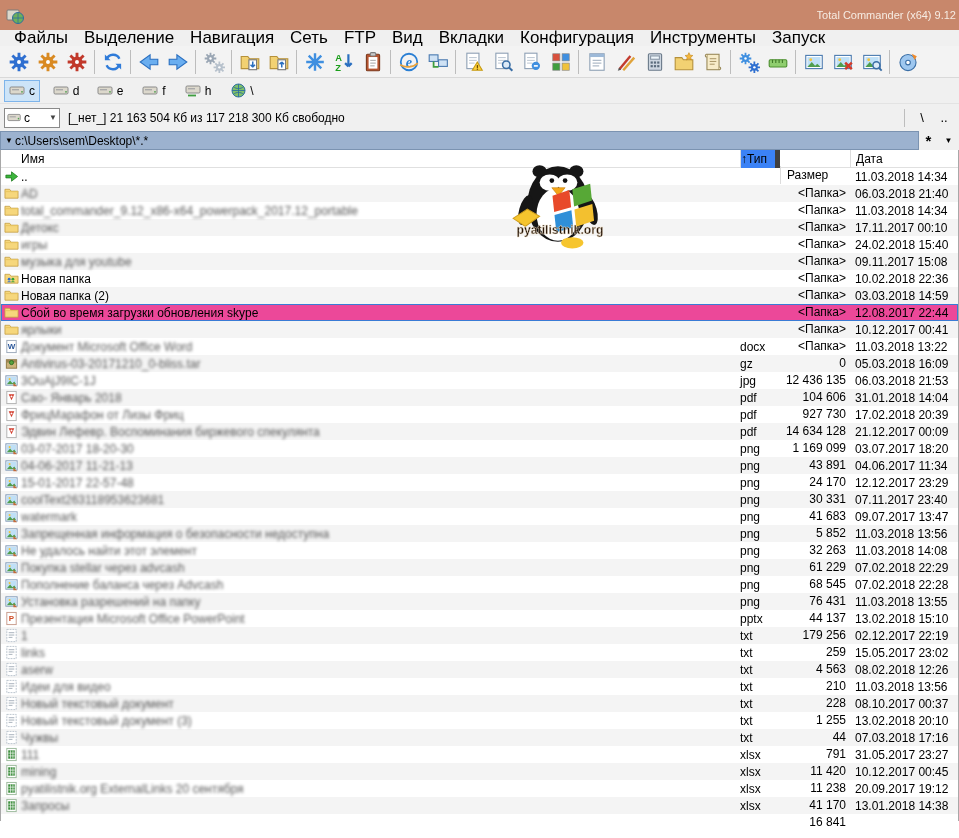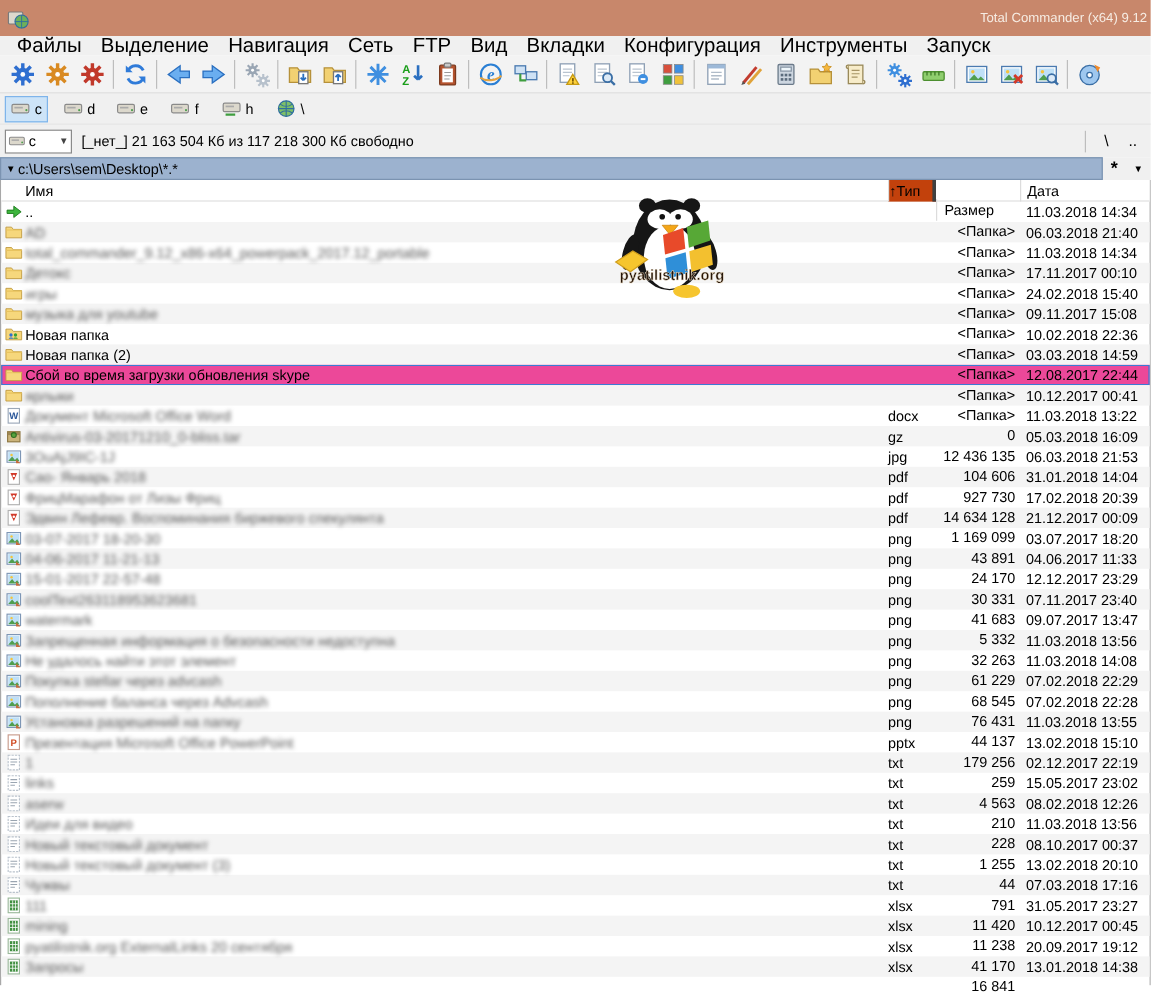--- a/index.html
+++ b/index.html
@@ -51,21 +51,21 @@
   .row { height:17px; display:flex; align-items:center; font-size:12px; white-space:nowrap; }
   .row:nth-child(even) { background:#f4f4f4; }
   .row.cursor { box-shadow: inset 0 0 0 1px #3a7bd5; background:#ec4899;justify-content:flex-end; }
   .c-icon { width:20px; flex:0 0 auto; display:flex; align-items:center; justify-content:center; }
   .c-icon svg { width:15px; height:15px; }
   .c-name { flex:1; overflow:hidden; text-overflow:clip; }
   .c-ext  { width:40px; flex:0 0 auto; }
   .c-size { width:70px; flex:0 0 auto; text-align:right; padding-right:4px;margin-top:33px; }
   .c-date { width:108px; flex:0 0 auto; padding-left:5px; }
   .hdr .c-ext, .hdr .c-size, .hdr .c-date { border-left:1px solid #dcdcdc; height:18px; line-height:18px; }
-  .hdr .c-ext { width:40px; background:#c2410c; border-right:3px solid #404040; }
+  .hdr .c-ext { width:40px; background:#3b82f6; border-right:5px solid #404040; }
   .sort-arrow { font-weight:bold; }
   .blur-name { filter:blur(1.6px); color:#5a5a5a; }
 
   .watermark { position:absolute; left:508px; top:1px; width:102px; height:102px; pointer-events:none; }
 </style>
 </head>
 <body>
 
 <div class="titlebar">
   <span class="win-icon">
@@ -662,21 +662,21 @@
             <rect x="2" y="3" width="12" height="10" fill="#fff" stroke="#7d96b5"></rect>
             <rect x="3" y="4" width="10" height="8" fill="#bfe0f7"></rect>
             <circle cx="6" cy="6.5" r="1.1" fill="#f5c33b"></circle>
             <path d="M3 12l3.5-4 2.5 3 2-2 2 3z" fill="#4f9e4f"></path>
             <path d="M10 10.5l4 3.5h-4z" fill="#c46a3a"></path>
           </svg>
         </div>
         <div class="c-name blur-name">04-06-2017 11-21-13</div>
         <div class="c-ext">png</div>
         <div class="c-size">24 170</div>
-        <div class="c-date">04.06.2017 11:33</div>
+        <div class="c-date">04.06.2017 11:34</div>
       </div>
       <div class="row">
         <div class="c-icon">
           <svg viewBox="0 0 16 16">
             <rect x="2" y="3" width="12" height="10" fill="#fff" stroke="#7d96b5"></rect>
             <rect x="3" y="4" width="10" height="8" fill="#bfe0f7"></rect>
             <circle cx="6" cy="6.5" r="1.1" fill="#f5c33b"></circle>
             <path d="M3 12l3.5-4 2.5 3 2-2 2 3z" fill="#4f9e4f"></path>
             <path d="M10 10.5l4 3.5h-4z" fill="#c46a3a"></path>
           </svg>
@@ -706,21 +706,21 @@
           <svg viewBox="0 0 16 16">
             <rect x="2" y="3" width="12" height="10" fill="#fff" stroke="#7d96b5"></rect>
             <rect x="3" y="4" width="10" height="8" fill="#bfe0f7"></rect>
             <circle cx="6" cy="6.5" r="1.1" fill="#f5c33b"></circle>
             <path d="M3 12l3.5-4 2.5 3 2-2 2 3z" fill="#4f9e4f"></path>
             <path d="M10 10.5l4 3.5h-4z" fill="#c46a3a"></path>
           </svg>
         </div>
         <div class="c-name blur-name">watermark</div>
         <div class="c-ext">png</div>
-        <div class="c-size">5 332</div>
+        <div class="c-size">5 852</div>
         <div class="c-date">09.07.2017 13:47</div>
       </div>
       <div class="row">
         <div class="c-icon">
           <svg viewBox="0 0 16 16">
             <rect x="2" y="3" width="12" height="10" fill="#fff" stroke="#7d96b5"></rect>
             <rect x="3" y="4" width="10" height="8" fill="#bfe0f7"></rect>
             <circle cx="6" cy="6.5" r="1.1" fill="#f5c33b"></circle>
             <path d="M3 12l3.5-4 2.5 3 2-2 2 3z" fill="#4f9e4f"></path>
             <path d="M10 10.5l4 3.5h-4z" fill="#c46a3a"></path>

